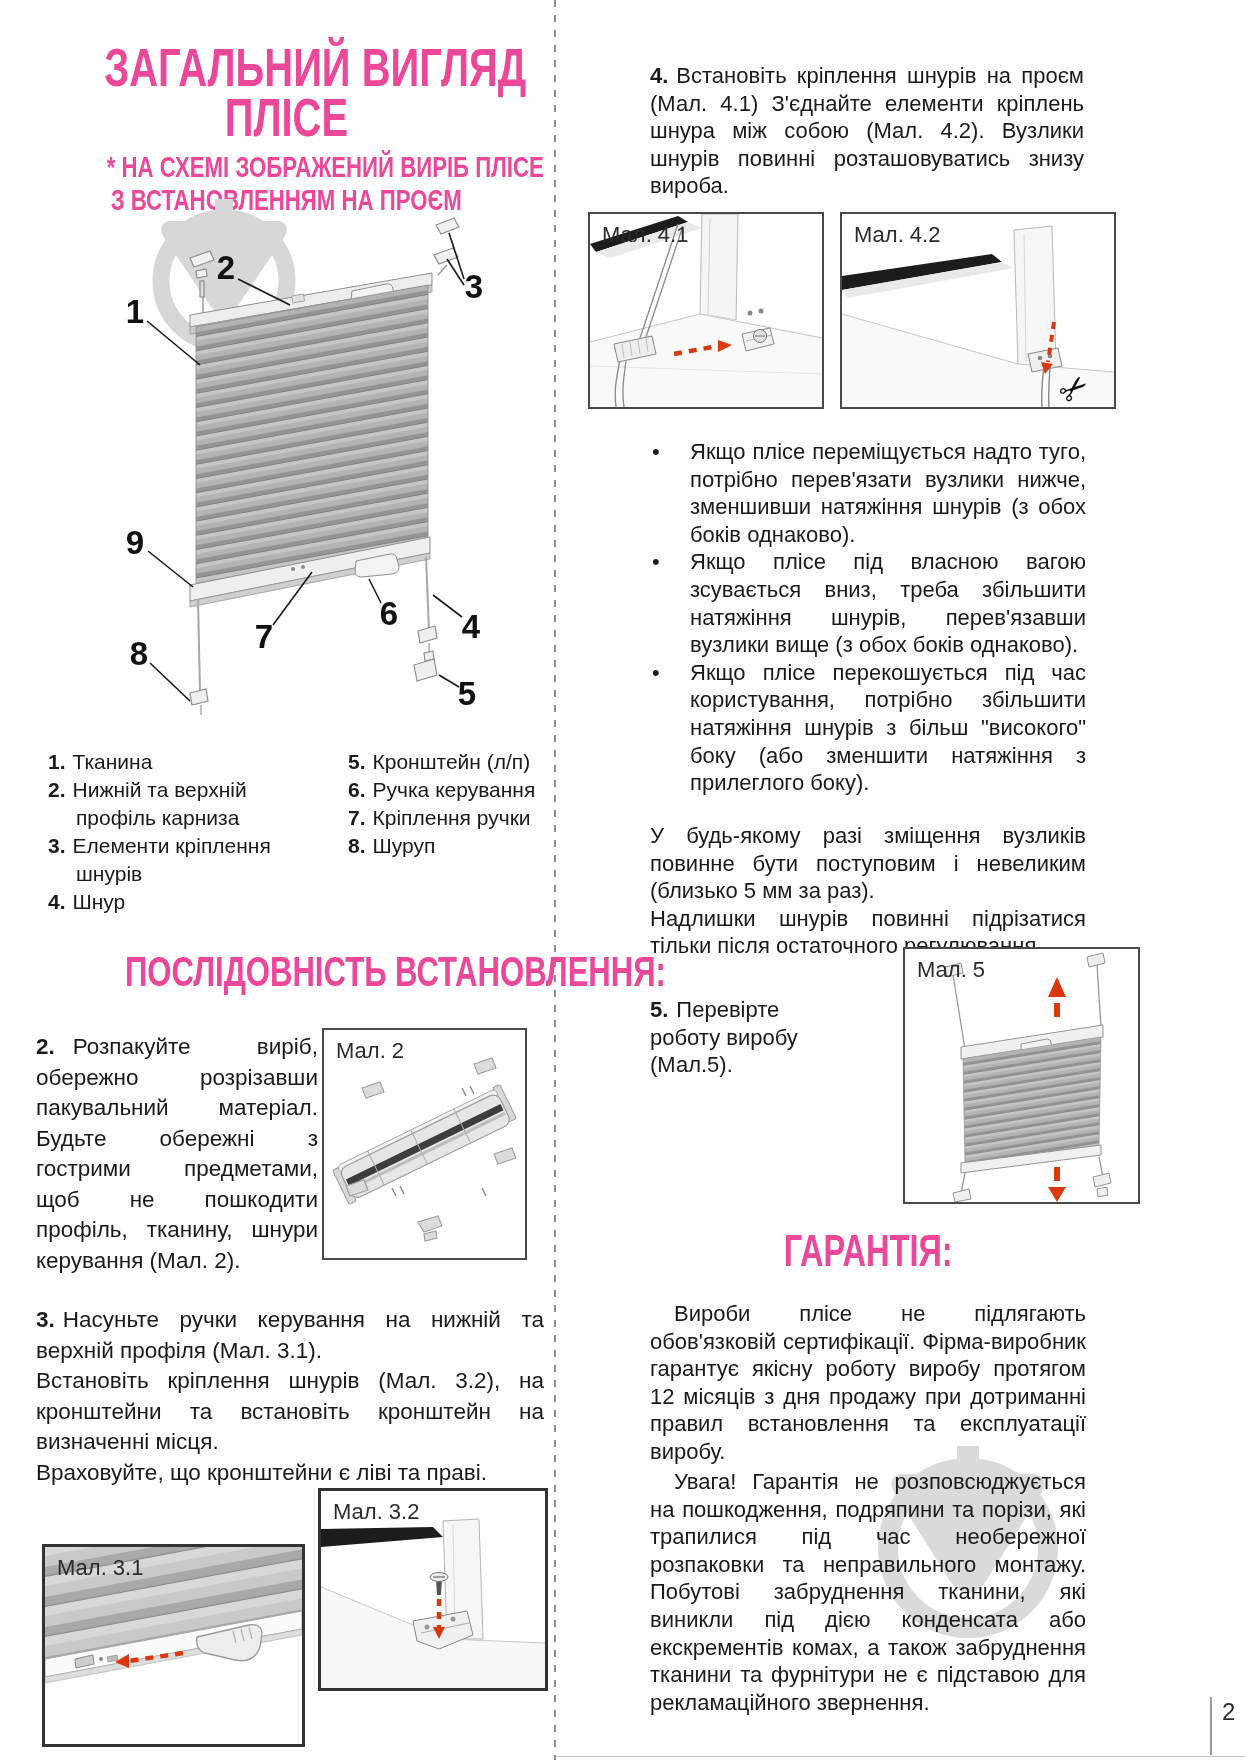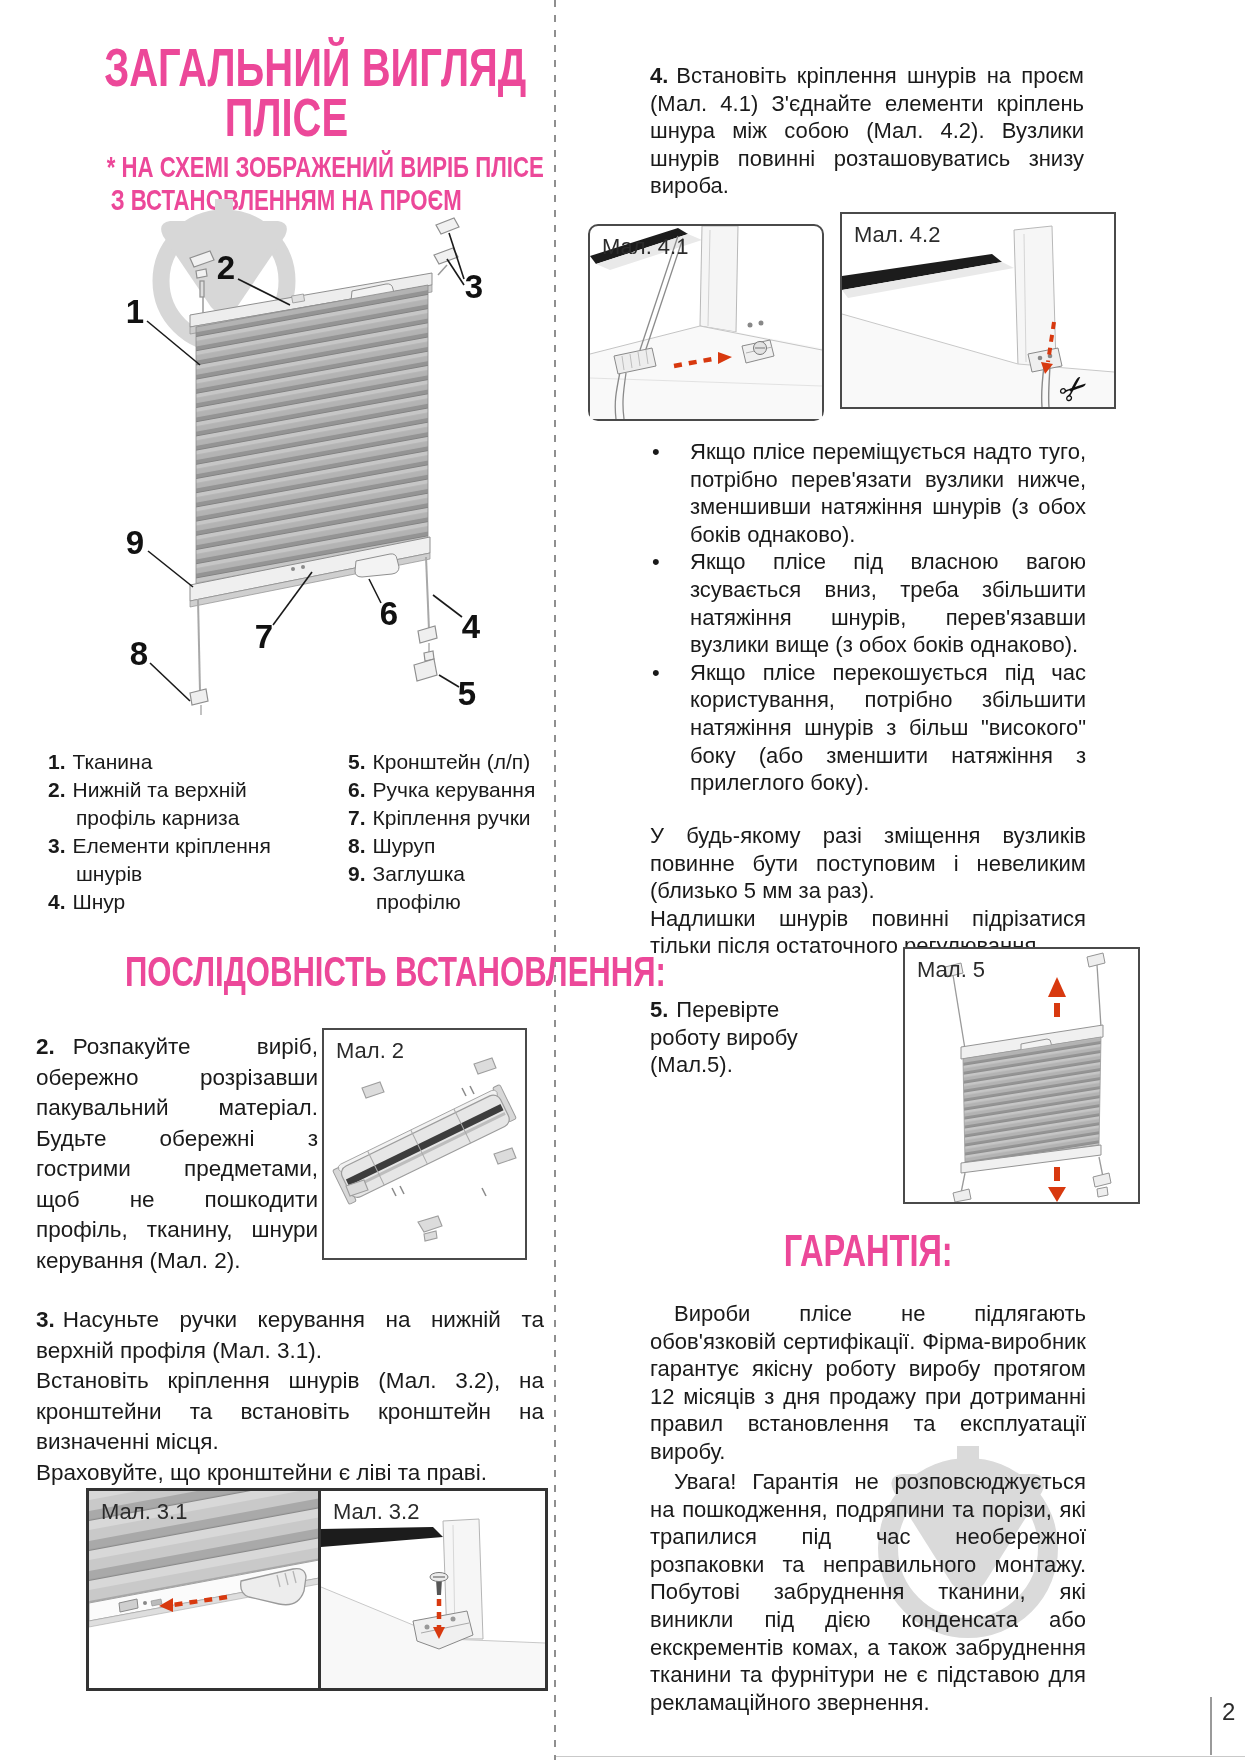--- a/index.html
+++ b/index.html
@@ -133,21 +133,20 @@
     <p class="leg"><b>1.</b><span>Тканина</span></p>
     <p class="leg"><b>2.</b><span>Нижній та верхній профіль карниза</span></p>
     <p class="leg"><b>3.</b><span>Елементи кріплення шнурів</span></p>
     <p class="leg"><b>4.</b><span>Шнур</span></p>
   </div>
   <div class="abs" style="left:348px;top:748px;width:200px;">
     <p class="leg"><b>5.</b><span>Кронштейн (л/п)</span></p>
     <p class="leg"><b>6.</b><span>Ручка керування</span></p>
     <p class="leg"><b>7.</b><span>Кріплення ручки</span></p>
     <p class="leg"><b>8.</b><span>Шуруп</span></p>
-    <p class="leg"><b>9.</b><span>Заглушка профілю</span></p>
   </div>
 
   <div class="abs hdr" style="left:30px;top:948px;width:512px;">
     <span class="cond sect">ПОСЛІДОВНІСТЬ ВСТАНОВЛЕННЯ:</span>
   </div>
 
   <div class="abs body-l" style="left:36px;top:1032px;width:282px;">
     <p><b class="stepnum-wide">2.</b><span>Розпакуйте виріб, обережно розрізавши пакувальний матеріал. Будьте обережні з гострими предметами, щоб не пошкодити профіль, тканину, шнури керування (Мал. 2).</span></p>
   </div>
   <div class="figbox b1" style="left:322px;top:1028px;width:201px;height:228px;">
@@ -181,21 +180,21 @@
       </g>
     </svg>
   </div>
 
   <div class="abs body-l" style="left:36px;top:1305px;width:508px;">
     <p><b class="stepnum">3.</b><span>Насуньте ручки керування на нижній та верхній профіля (Мал. 3.1).</span></p>
     <p>Встановіть кріплення шнурів (Мал. 3.2), на кронштейни та встановіть кронштейн на визначенні місця.</p>
     <p>Враховуйте, що кронштейни є ліві та праві.</p>
   </div>
 
-  <div class="figbox b2" style="left:42px;top:1488px;width:257px;height:197px;margin-left:44px;">
+  <div class="figbox b2" style="left:42px;top:1544px;width:257px;height:197px;">
     <div class="flabel">Мал. 3.1</div>
     <svg width="257" height="197" viewBox="0 0 257 197">
       <defs>
         <pattern id="pl31" width="14" height="30" patternUnits="userSpaceOnUse" patternTransform="skewY(-10.5)">
           <rect width="14" height="30" fill="#c9c9c9"></rect>
           <rect width="14" height="9" fill="#d8d8d8"></rect>
           <rect y="20" width="14" height="9" fill="#a9a9a9"></rect>
           <rect y="28.8" width="14" height="1.2" fill="#8a8a8a"></rect>
         </pattern>
       </defs>
@@ -234,21 +233,21 @@
       <line x1="112" y1="86" x2="124" y2="86" stroke="#555"></line>
       <line x1="118" y1="108" x2="118" y2="136" stroke="#d8390f" stroke-width="4.5" stroke-dasharray="7 6"></line>
       <polygon points="112,136 124,136 118,148" fill="#d8390f"></polygon>
     </svg>
   </div>
 
   <div class="abs body-r" style="left:650px;top:62px;width:434px;">
     <p><b class="stepnum">4.</b><span>Встановіть кріплення шнурів на проєм (Мал. 4.1) З'єднайте елементи кріплень шнура між собою (Мал. 4.2). Вузлики шнурів повинні розташовуватись знизу вироба.</span></p>
   </div>
 
-  <div class="figbox b1" style="left:588px;top:224px;width:232px;height:193px;border-radius:10px;">
+  <div class="figbox b1" style="left:588px;top:212px;width:232px;height:193px;">
     <div class="flabel">Мал. 4.1</div>
     <svg width="232" height="193" viewBox="0 0 232 193">
       <polygon points="0,30 88,2 98,8 6,38" fill="#1c1c1c"></polygon>
       <polygon points="98,8 112,14 20,44 6,38" fill="#e9e9e9"></polygon>
       <polygon points="112,0 148,0 146,106 110,100" fill="#f5f5f5" stroke="#b8b8b8"></polygon>
       <line x1="120" y1="4" x2="118" y2="100" stroke="#d0d0d0"></line>
       <polygon points="0,128 110,100 146,106 232,122 232,193 0,193" fill="#f9f9f9"></polygon>
       <line x1="0" y1="128" x2="110" y2="100" stroke="#c4c4c4"></line>
       <line x1="110" y1="100" x2="232" y2="124" stroke="#c4c4c4"></line>
       <line x1="0" y1="152" x2="232" y2="160" stroke="#e2e2e2"></line>

